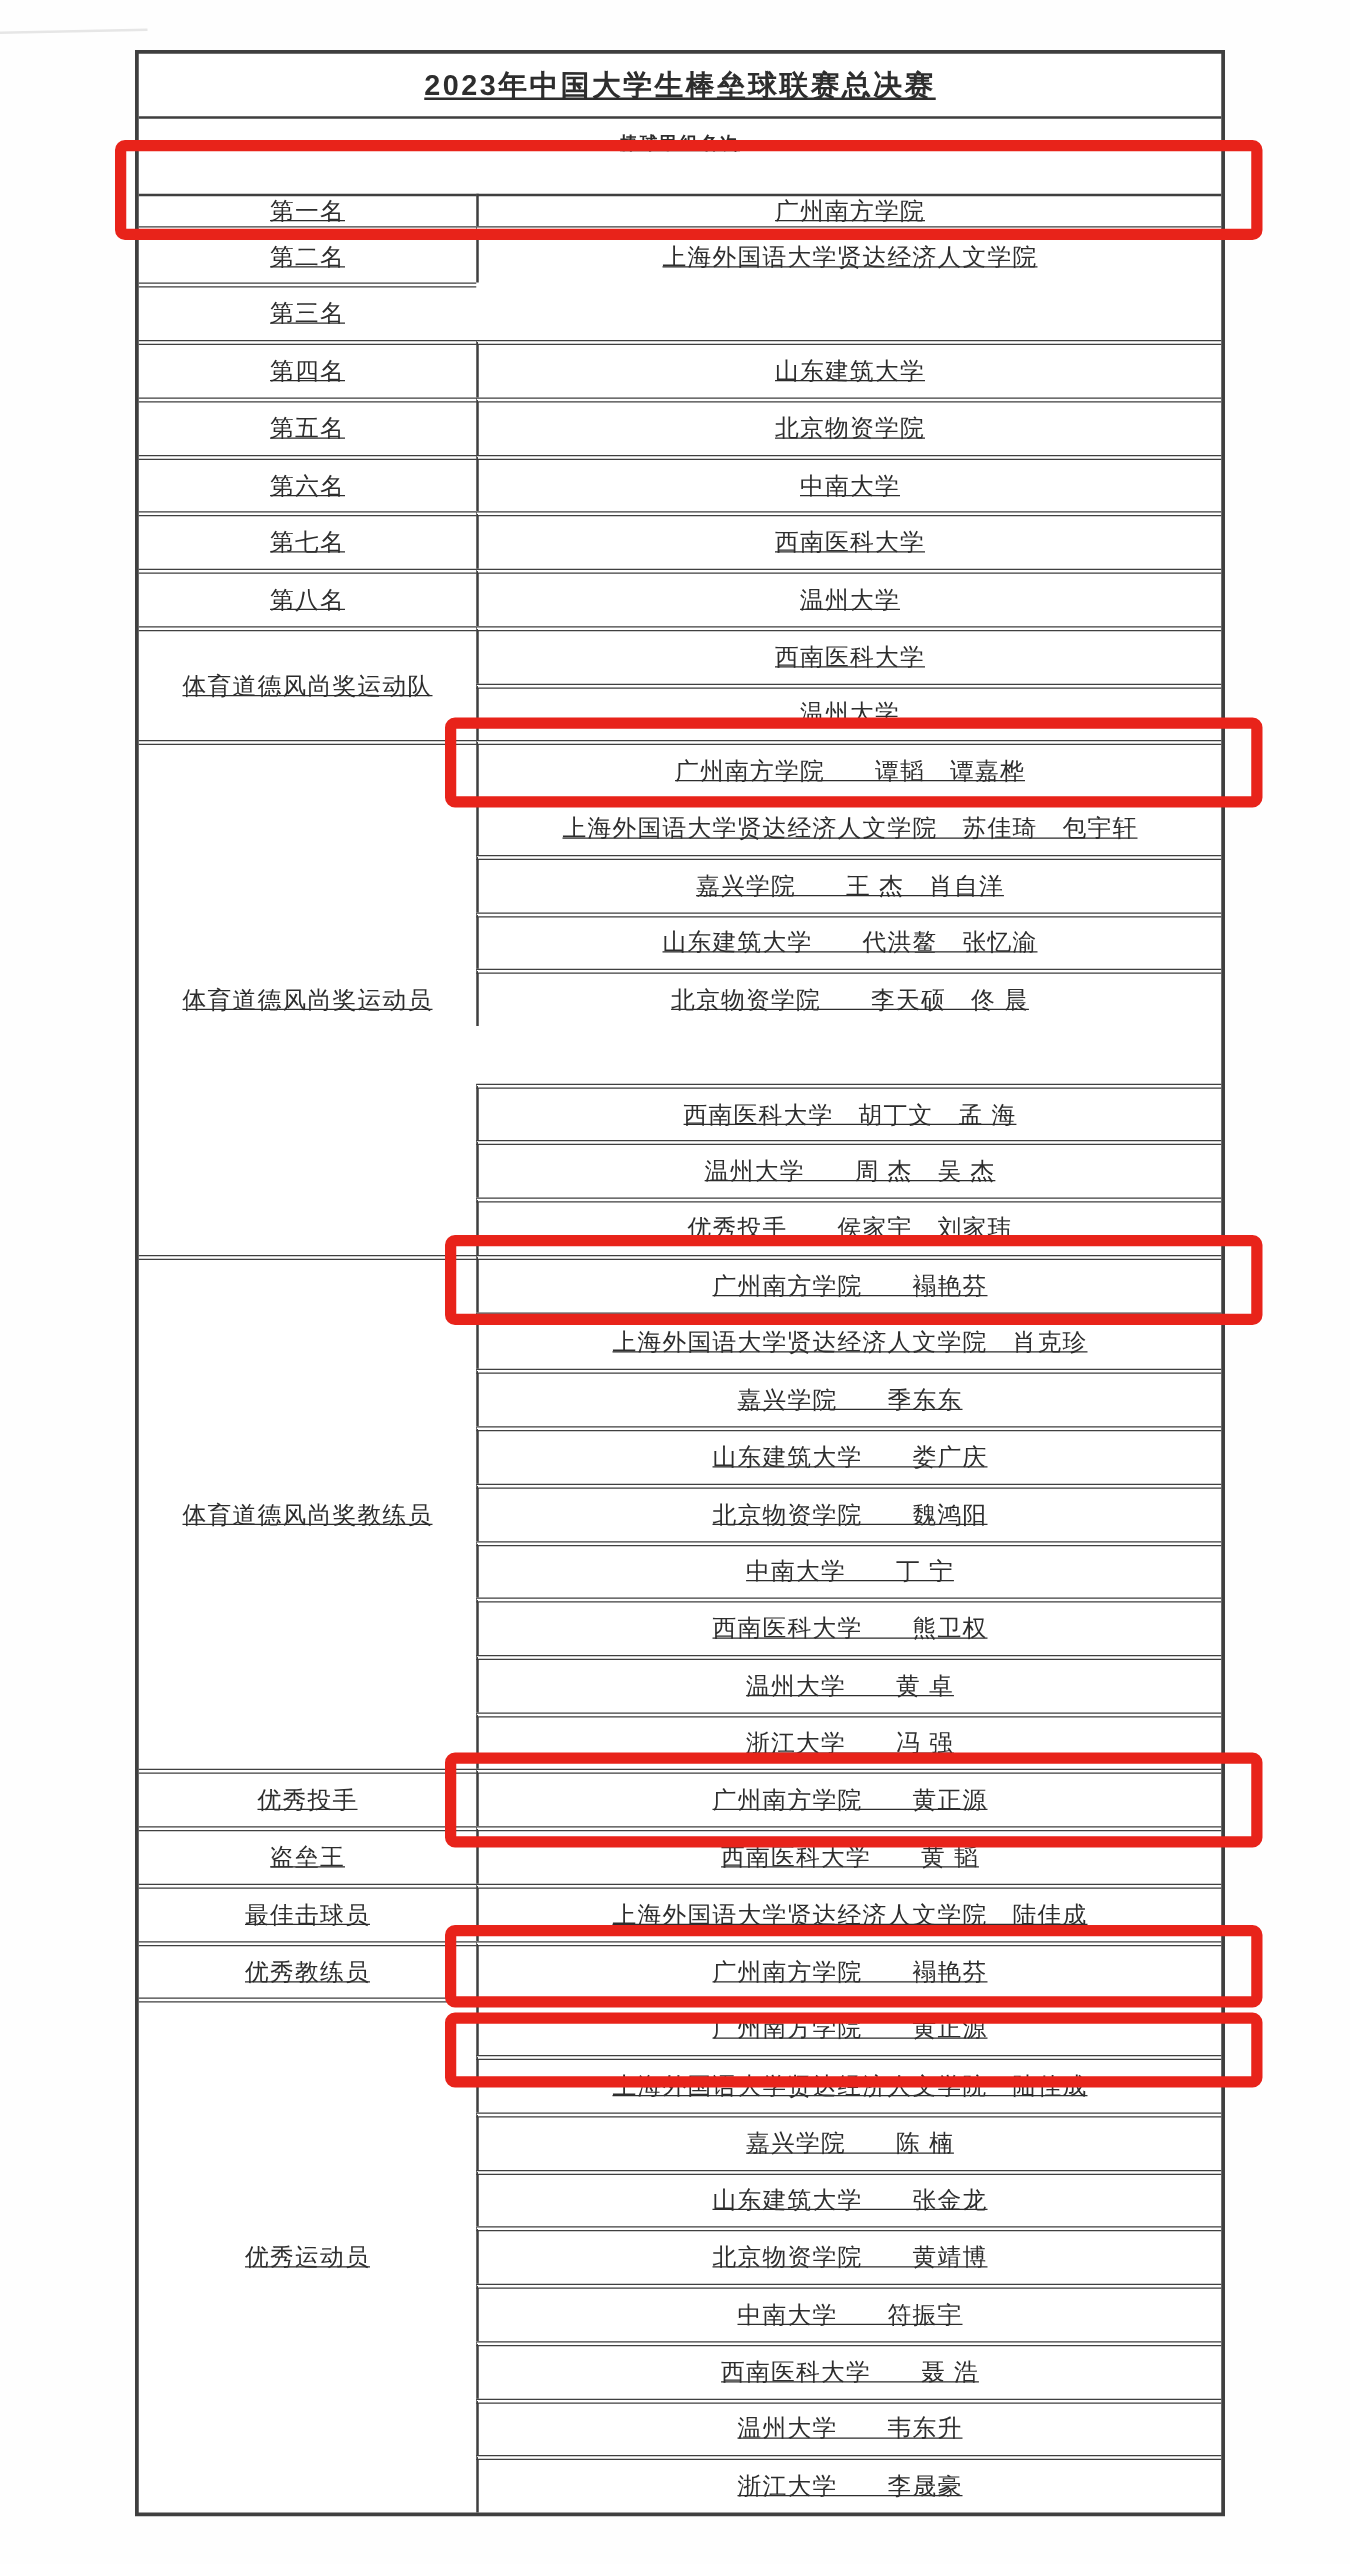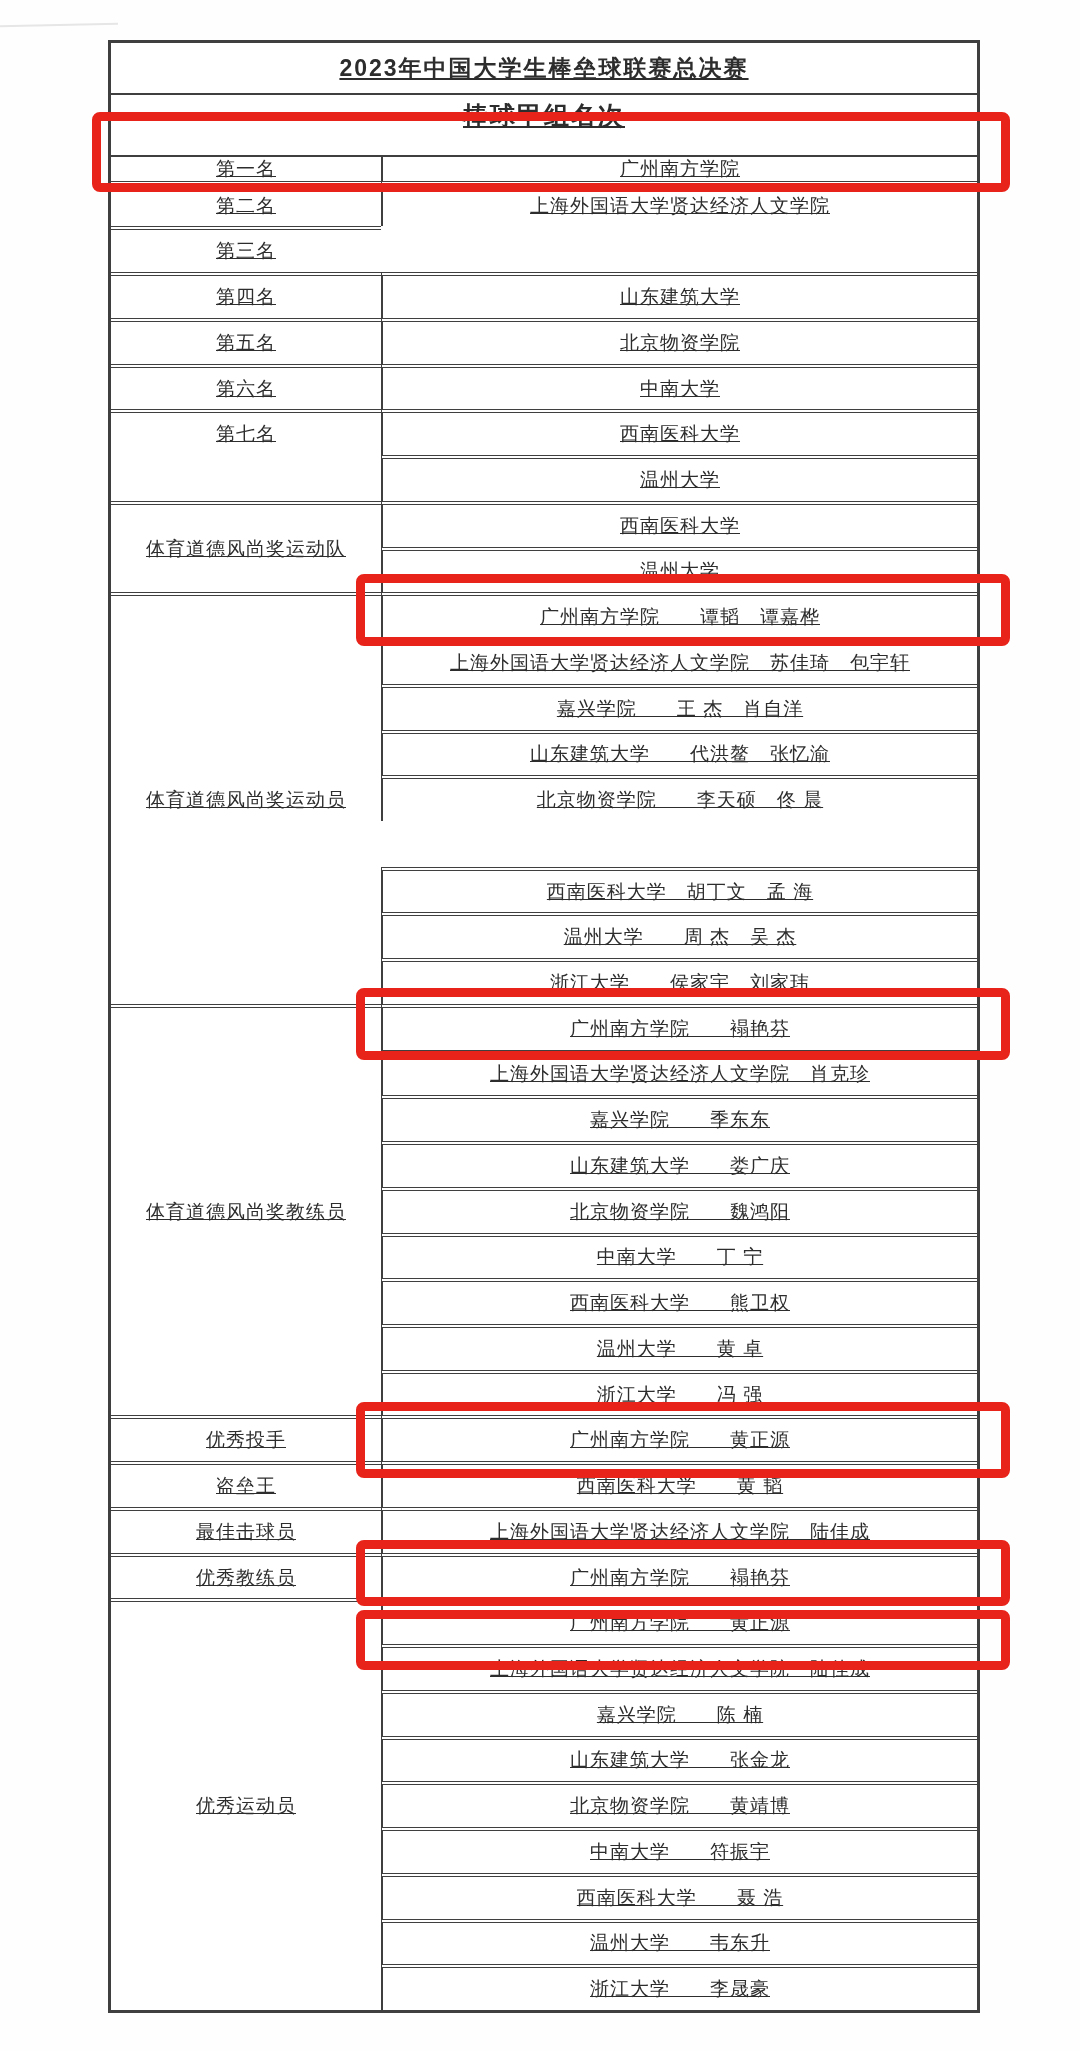--- a/index.html
+++ b/index.html
@@ -38,21 +38,21 @@
     overflow:hidden;
   }
   .title-cell{
     grid-column:1/3;grid-row:1;
     border-top:none;
     font-size:23px;font-weight:bold;letter-spacing:2px;
   }
   .subtitle-cell{
     grid-column:1/3;grid-row:2;
     border-top:2px solid #3f3f3f;
-    font-size:25px;font-weight:bold;letter-spacing:2px;
+    font-size:14px;font-weight:bold;letter-spacing:2px;
   }
   .first-data{border-top:2px solid #3f3f3f;margin-top:20px;}
   .vcell{border-left:2px solid #3f3f3f;}
   .lbl{font-weight:500;}
   .hl-box{
     position:absolute;
     border:9px solid var(--hl,#e8231a);
     border-radius:8px;
     box-sizing:border-box;
     pointer-events:none;
@@ -82,35 +82,36 @@
     <div class="cell vcell" style="grid-row:4;grid-column:2">上海外国语大学贤达经济人文学院</div>
     <div class="cell lbl" style="grid-row:5;grid-column:1">第三名</div>
     <div class="cell lbl" style="grid-row:6;grid-column:1">第四名</div>
     <div class="cell vcell" style="grid-row:6;grid-column:2">山东建筑大学</div>
     <div class="cell lbl" style="grid-row:7;grid-column:1">第五名</div>
     <div class="cell vcell" style="grid-row:7;grid-column:2">北京物资学院</div>
     <div class="cell lbl" style="grid-row:8;grid-column:1">第六名</div>
     <div class="cell vcell" style="grid-row:8;grid-column:2">中南大学</div>
     <div class="cell lbl" style="grid-row:9;grid-column:1">第七名</div>
     <div class="cell vcell" style="grid-row:9;grid-column:2">西南医科大学</div>
+    <div class="cell lbl" style="grid-row:10;grid-column:1">第八名</div>
     <div class="cell vcell" style="grid-row:10;grid-column:2">温州大学</div>
 
     <div class="cell lbl" style="grid-row:11/13;grid-column:1">体育道德风尚奖运动队</div>
     <div class="cell vcell" style="grid-row:11;grid-column:2">西南医科大学</div>
     <div class="cell vcell" style="grid-row:12;grid-column:2">温州大学</div>
 
     <div class="cell lbl" style="grid-row:13/22;grid-column:1">体育道德风尚奖运动员</div>
     <div class="cell vcell" style="grid-row:13;grid-column:2">广州南方学院　　谭韬　谭嘉桦</div>
     <div class="cell vcell" style="grid-row:14;grid-column:2">上海外国语大学贤达经济人文学院　苏佳琦　包宇轩</div>
     <div class="cell vcell" style="grid-row:15;grid-column:2">嘉兴学院　　王 杰　肖自洋</div>
     <div class="cell vcell" style="grid-row:16;grid-column:2">山东建筑大学　　代洪鳌　张忆渝</div>
     <div class="cell vcell" style="grid-row:17;grid-column:2">北京物资学院　　李天硕　佟 晨</div>
     <div class="cell vcell" style="grid-row:19;grid-column:2">西南医科大学　胡丁文　孟 海</div>
     <div class="cell vcell" style="grid-row:20;grid-column:2">温州大学　　周 杰　吴 杰</div>
-    <div class="cell vcell" style="grid-row:21;grid-column:2">浙江大学　　侯家宇　刘家玮</div>
+    <div class="cell vcell" style="grid-row:21;grid-column:2">优秀投手　　侯家宇　刘家玮</div>
 
     <div class="cell lbl" style="grid-row:22/31;grid-column:1">体育道德风尚奖教练员</div>
     <div class="cell vcell" style="grid-row:22;grid-column:2">广州南方学院　　褟艳芬</div>
     <div class="cell vcell" style="grid-row:23;grid-column:2">上海外国语大学贤达经济人文学院　肖克珍</div>
     <div class="cell vcell" style="grid-row:24;grid-column:2">嘉兴学院　　季东东</div>
     <div class="cell vcell" style="grid-row:25;grid-column:2">山东建筑大学　　娄广庆</div>
     <div class="cell vcell" style="grid-row:26;grid-column:2">北京物资学院　　魏鸿阳</div>
     <div class="cell vcell" style="grid-row:27;grid-column:2">中南大学　　丁 宁</div>
     <div class="cell vcell" style="grid-row:28;grid-column:2">西南医科大学　　熊卫权</div>
     <div class="cell vcell" style="grid-row:29;grid-column:2">温州大学　　黄 卓</div>

